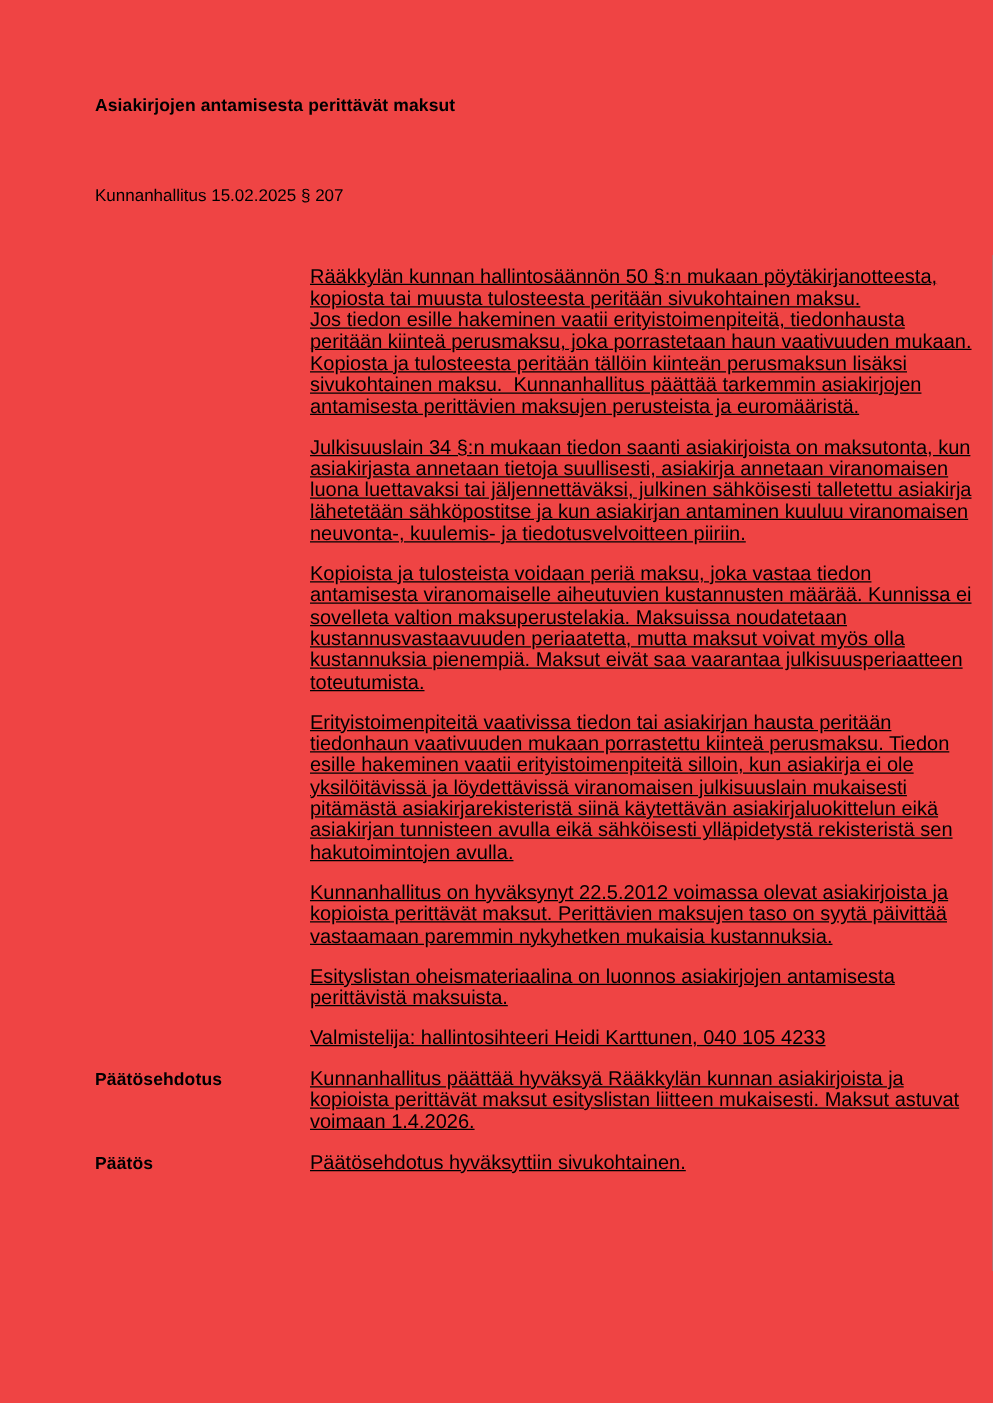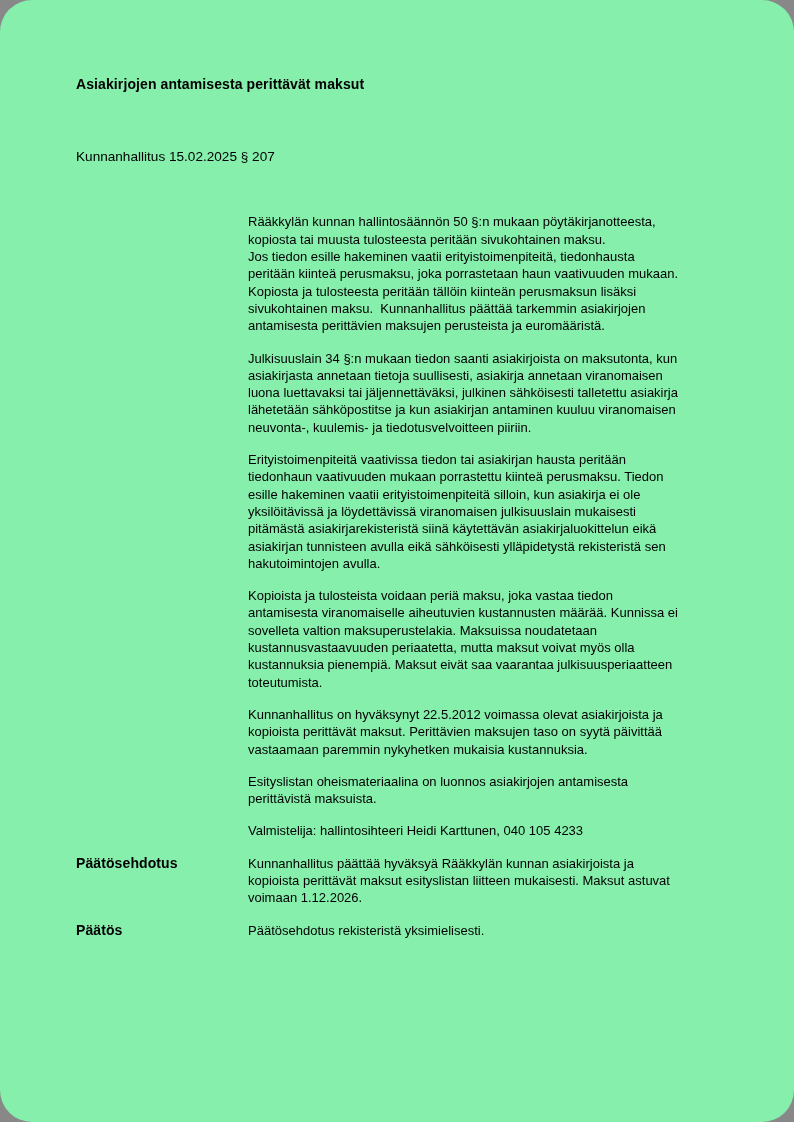--- a/index.html
+++ b/index.html
@@ -5,26 +5,25 @@
   html, body {
     margin: 0;
     padding: 0;
     background: #888;
   }
   .page {
     position: relative;
     width: 794px;
     height: 1122px;
     margin: 0 auto;
-    background: #86efac;
+    background: #ef4444;
     font-family: "Liberation Sans", "DejaVu Sans", sans-serif;
     color: #000000;
     overflow: hidden;
     box-sizing: border-box;
-    border-radius: 32px;
   }
   .doc {
     position: absolute;
     top: 76px;
     left: 76px;
     width: 680px;
   }
   .title {
     font-size: 14px;
     font-weight: bold;
@@ -45,23 +44,24 @@
   .row .label {
     flex: none;
     width: 172px;
     font-size: 14px;
     font-weight: bold;
     line-height: 17.3px;
     letter-spacing: 0.1px;
   }
   .row .text {
     flex: none;
-    font-size: 13px;
+    font-size: 16px;
     line-height: 17.3px;
     white-space: pre;
+    text-decoration: underline;
   }
 </style>
 </head>
 <body>
 
 <div class="page">
   <div class="doc">
 
     <h1 class="title">Asiakirjojen antamisesta perittävät maksut</h1>
 
@@ -84,37 +84,37 @@
       <div class="label"></div>
       <div class="text">Julkisuuslain 34 §:n mukaan tiedon saanti asiakirjoista on maksutonta, kun
 asiakirjasta annetaan tietoja suullisesti, asiakirja annetaan viranomaisen
 luona luettavaksi tai jäljennettäväksi, julkinen sähköisesti talletettu asiakirja
 lähetetään sähköpostitse ja kun asiakirjan antaminen kuuluu viranomaisen
 neuvonta-, kuulemis- ja tiedotusvelvoitteen piiriin.</div>
     </div>
 
     <div class="row">
       <div class="label"></div>
+      <div class="text">Kopioista ja tulosteista voidaan periä maksu, joka vastaa tiedon
+antamisesta viranomaiselle aiheutuvien kustannusten määrää. Kunnissa ei
+sovelleta valtion maksuperustelakia. Maksuissa noudatetaan
+kustannusvastaavuuden periaatetta, mutta maksut voivat myös olla
+kustannuksia pienempiä. Maksut eivät saa vaarantaa julkisuusperiaatteen
+toteutumista.</div>
+    </div>
+
+    <div class="row">
+      <div class="label"></div>
       <div class="text">Erityistoimenpiteitä vaativissa tiedon tai asiakirjan hausta peritään
 tiedonhaun vaativuuden mukaan porrastettu kiinteä perusmaksu. Tiedon
 esille hakeminen vaatii erityistoimenpiteitä silloin, kun asiakirja ei ole
 yksilöitävissä ja löydettävissä viranomaisen julkisuuslain mukaisesti
 pitämästä asiakirjarekisteristä siinä käytettävän asiakirjaluokittelun eikä
 asiakirjan tunnisteen avulla eikä sähköisesti ylläpidetystä rekisteristä sen
 hakutoimintojen avulla.</div>
-    </div>
-
-    <div class="row">
-      <div class="label"></div>
-      <div class="text">Kopioista ja tulosteista voidaan periä maksu, joka vastaa tiedon
-antamisesta viranomaiselle aiheutuvien kustannusten määrää. Kunnissa ei
-sovelleta valtion maksuperustelakia. Maksuissa noudatetaan
-kustannusvastaavuuden periaatetta, mutta maksut voivat myös olla
-kustannuksia pienempiä. Maksut eivät saa vaarantaa julkisuusperiaatteen
-toteutumista.</div>
     </div>
 
     <div class="row">
       <div class="label"></div>
       <div class="text">Kunnanhallitus on hyväksynyt 22.5.2012 voimassa olevat asiakirjoista ja
 kopioista perittävät maksut. Perittävien maksujen taso on syytä päivittää
 vastaamaan paremmin nykyhetken mukaisia kustannuksia.</div>
     </div>
 
     <div class="row">
@@ -125,22 +125,22 @@
 
     <div class="row">
       <div class="label"></div>
       <div class="text">Valmistelija: hallintosihteeri Heidi Karttunen, 040 105 4233</div>
     </div>
 
     <div class="row">
       <div class="label">Päätösehdotus</div>
       <div class="text">Kunnanhallitus päättää hyväksyä Rääkkylän kunnan asiakirjoista ja
 kopioista perittävät maksut esityslistan liitteen mukaisesti. Maksut astuvat
-voimaan 1.12.2026.</div>
+voimaan 1.4.2026.</div>
     </div>
 
     <div class="row">
       <div class="label">Päätös</div>
-      <div class="text">Päätösehdotus rekisteristä yksimielisesti.</div>
+      <div class="text">Päätösehdotus hyväksyttiin sivukohtainen.</div>
     </div>
 
   </div>
 </div>
 
 </body></html>

